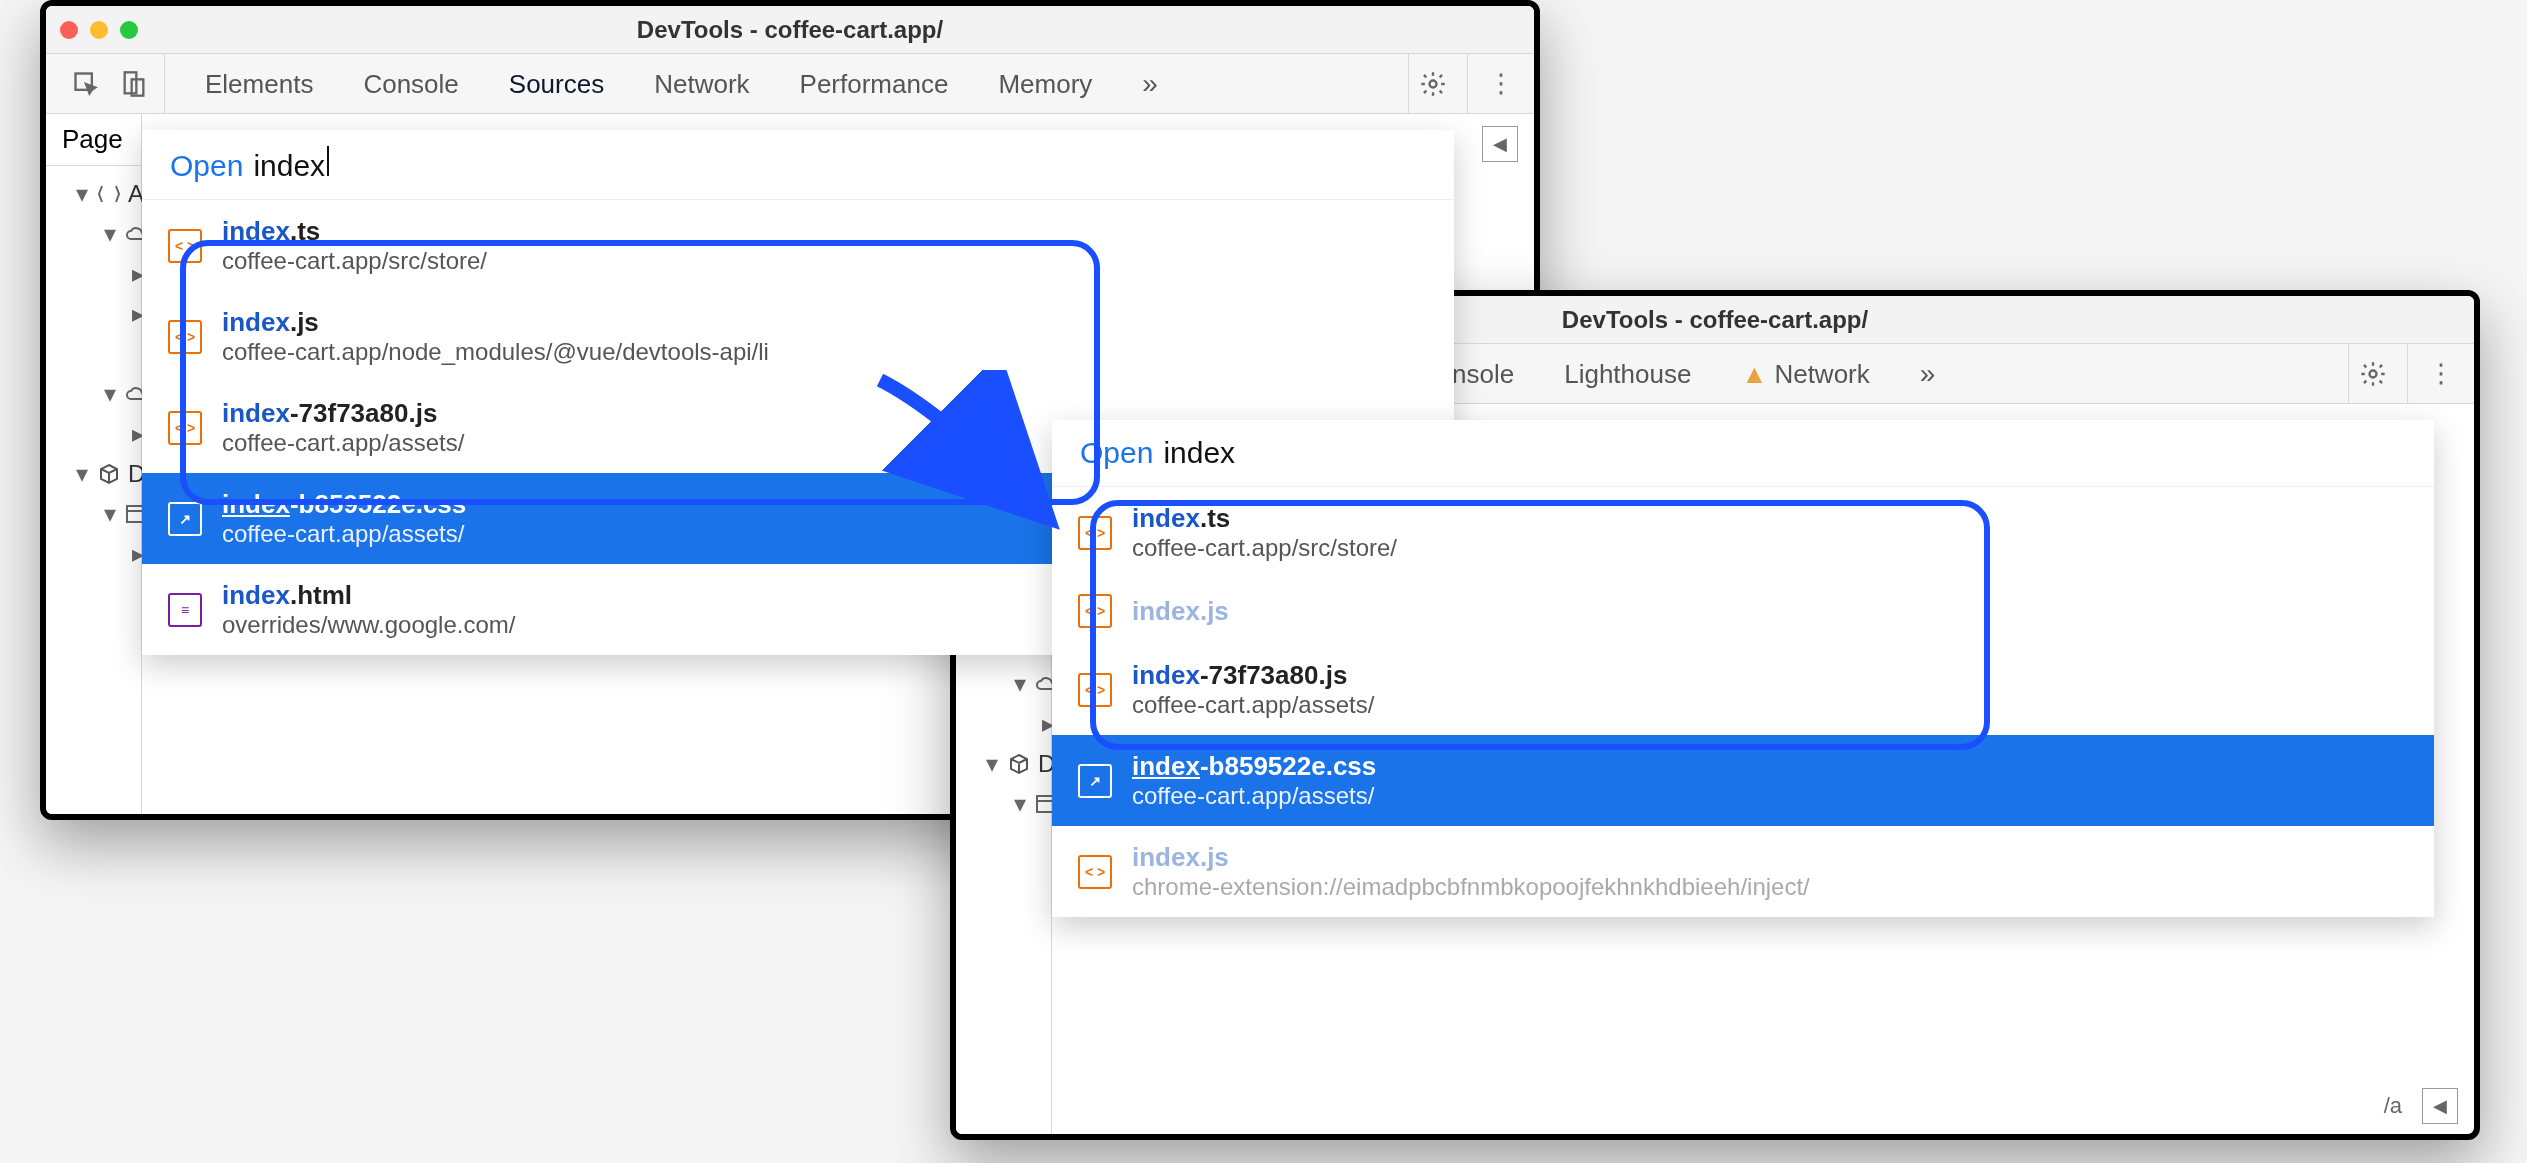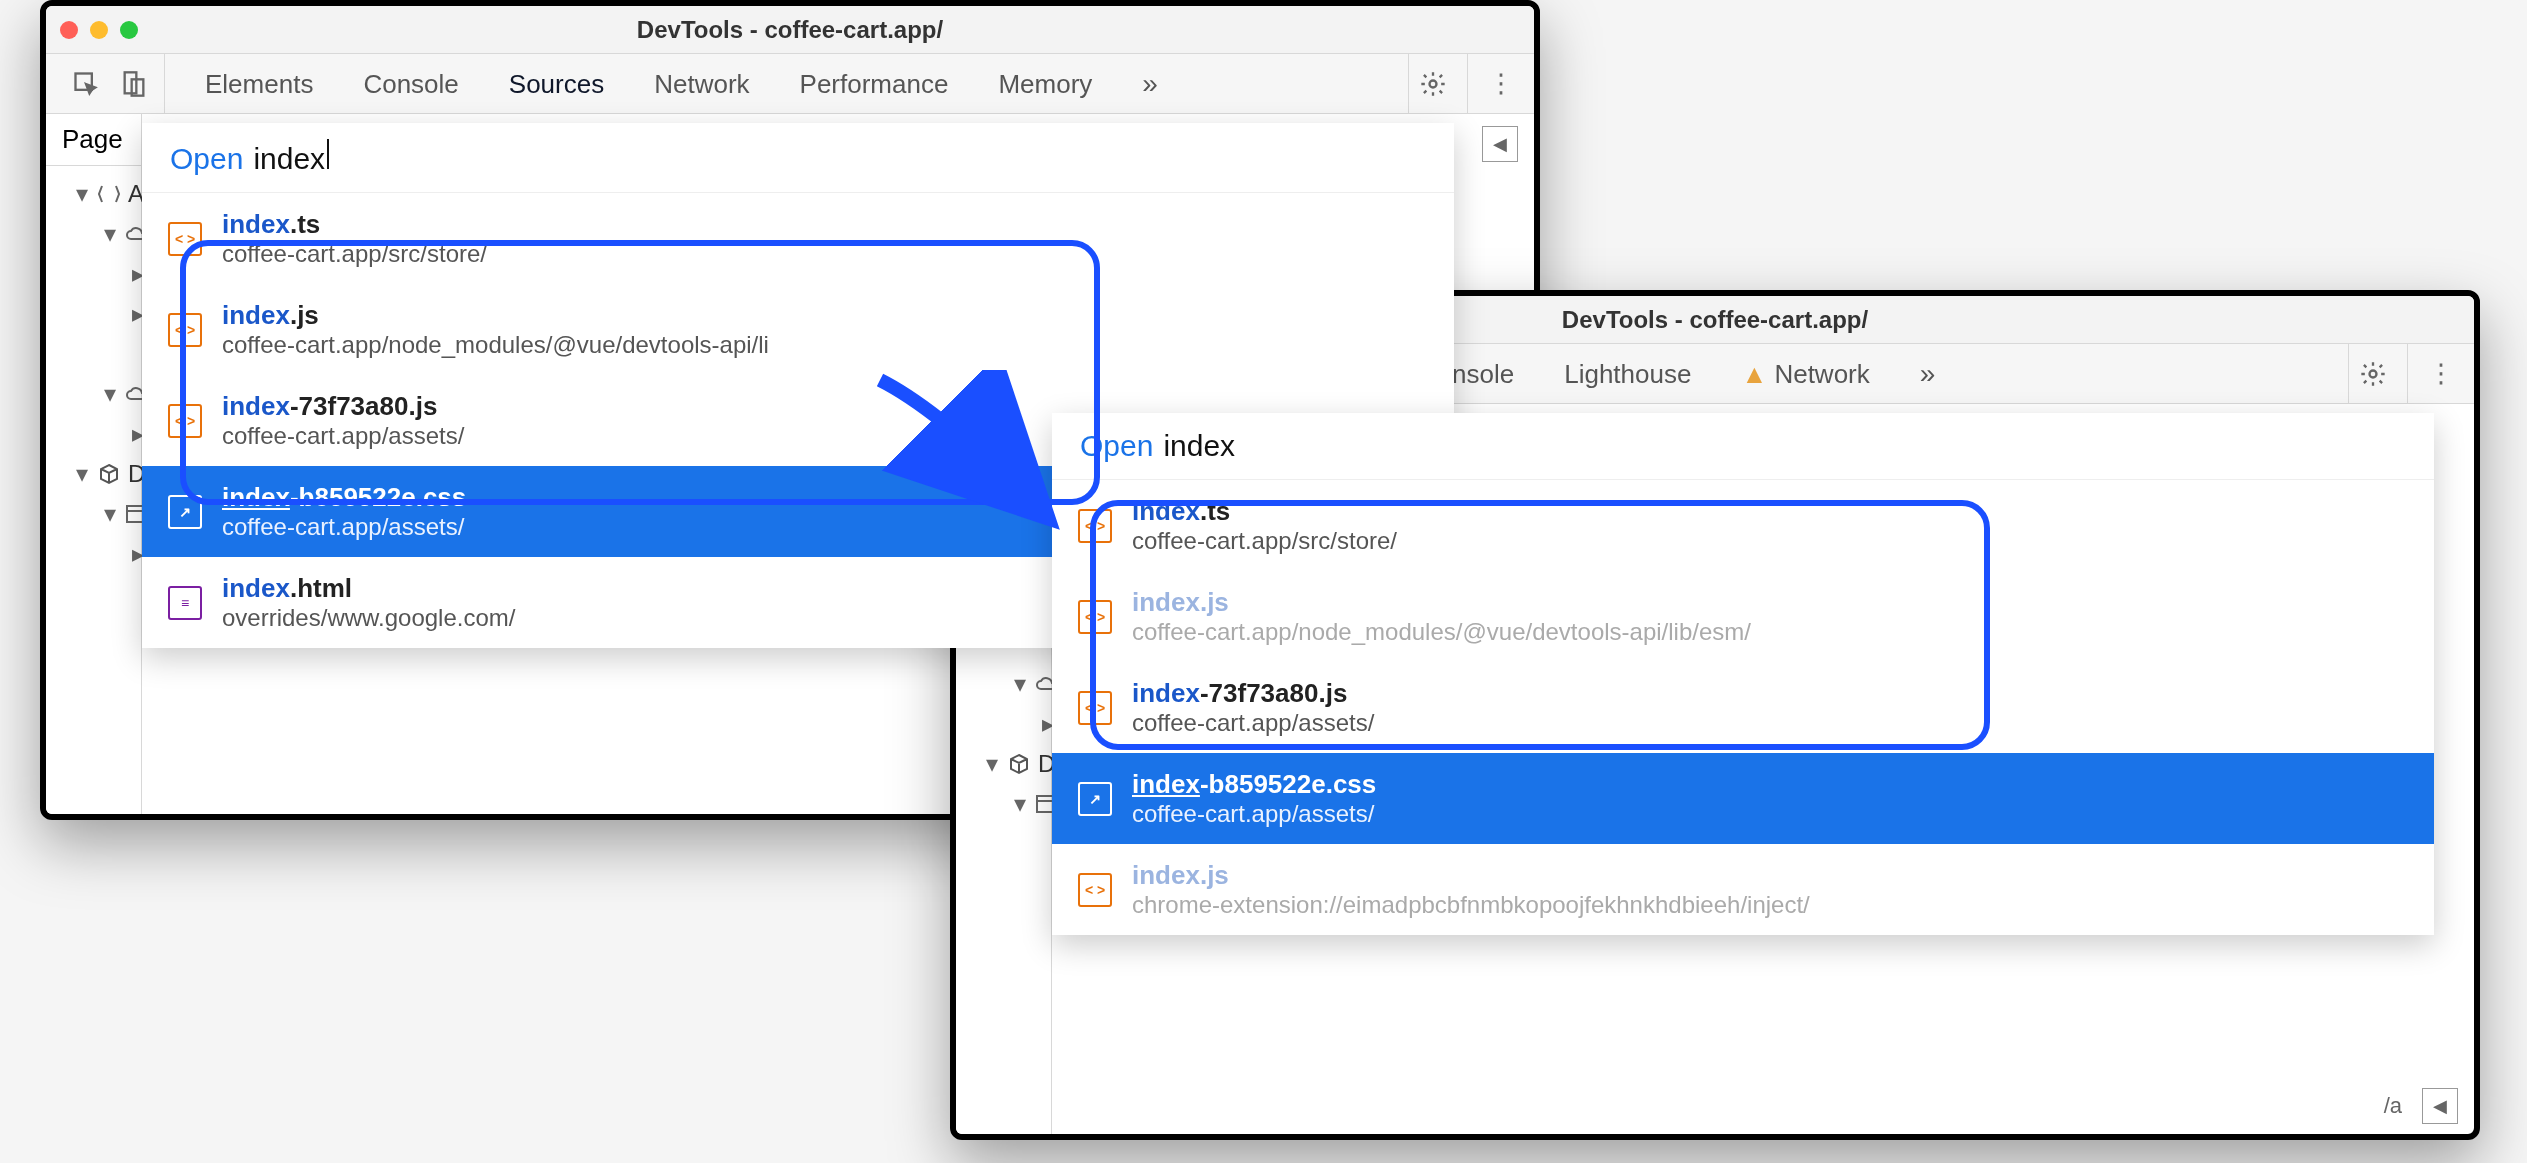--- a/index.html
+++ b/index.html
@@ -80,21 +80,21 @@
   .tri::before{ content:"▸"; }
   .tri.open::before{ content:"▾"; }
   .cube, .cloud, .folder-ico, .window-ico, .brackets { display:inline-flex; width:26px; height:26px; align-items:center; justify-content:center; }
 
   .content {
     flex:1; position:relative;
   }
 
   .cmdbox {
     position:absolute;
-    top: 9px; left: 0; right: 80px;
+    top: 16px; left: 0; right: 80px;
     background:#fff;
     box-shadow: 0 10px 30px rgba(0,0,0,0.2);
     z-index: 10;
   }
   .cmd-input-row {
     display:flex; align-items:baseline;
     font-size: 30px;
     padding: 16px 28px;
     border-bottom:1px solid #eee;
   }
@@ -480,21 +480,20 @@
               <div class="file-ico ico-js">&lt; &gt;</div>
               <div class="result-text">
                 <div class="fname"><span class="stem">index</span><span class="ext">.ts</span></div>
                 <div class="fpath">coffee-cart.app/src/store/</div>
               </div>
             </div>
             <div class="result deployed">
               <div class="file-ico ico-js">&lt; &gt;</div>
               <div class="result-text">
                 <div class="fname"><span class="stem">index</span><span class="ext">.js</span></div>
-                <div class="fpath">coffee-cart.app/node_modules/@vue/devtools-api/lib/esm/</div>
               </div>
             </div>
             <div class="result">
               <div class="file-ico ico-js">&lt; &gt;</div>
               <div class="result-text">
                 <div class="fname"><span class="stem">index</span><span class="ext">-73f73a80.js</span></div>
                 <div class="fpath">coffee-cart.app/assets/</div>
               </div>
             </div>
             <div class="result selected">

